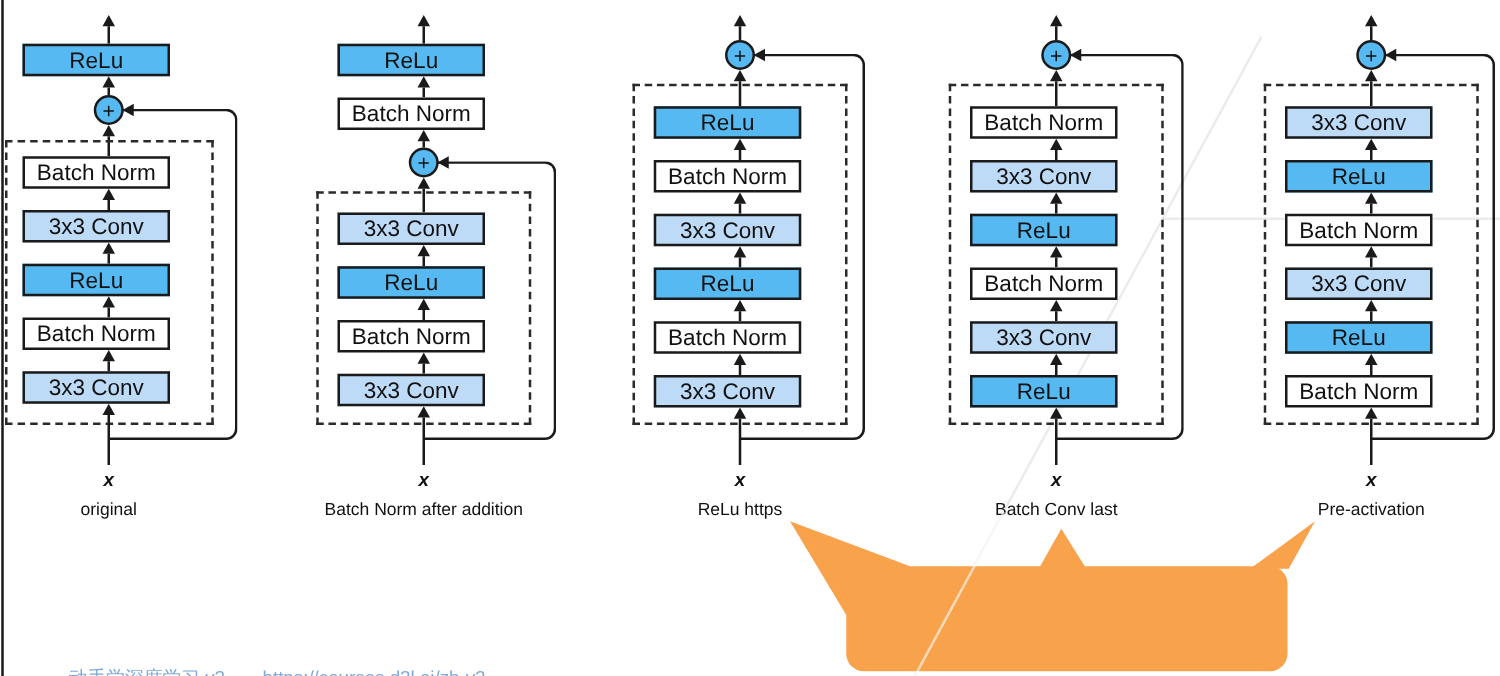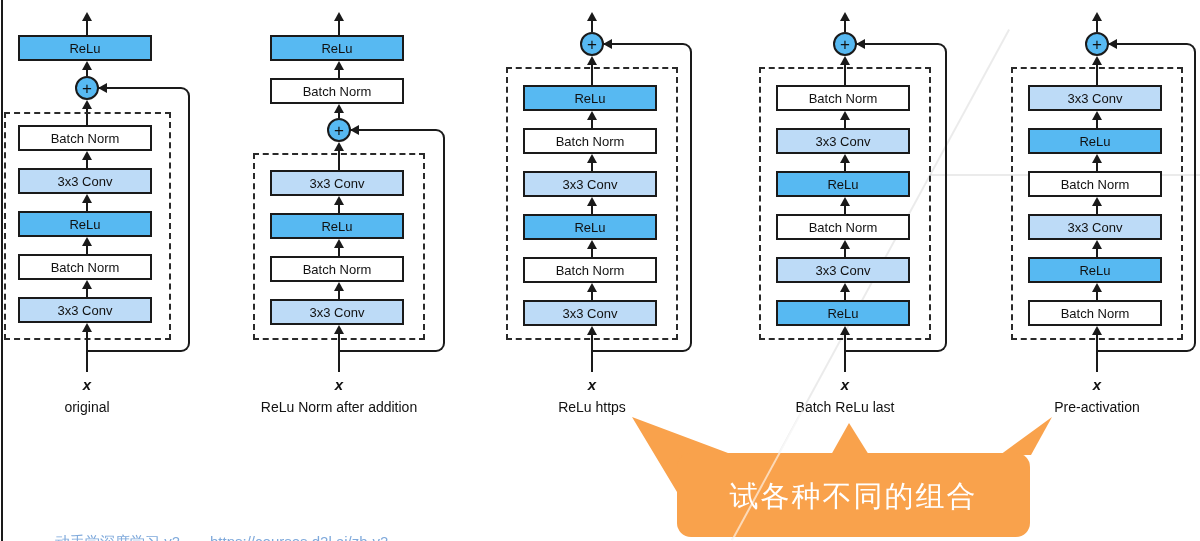--- a/index.html
+++ b/index.html
@@ -1,19 +1,19 @@
 <!DOCTYPE html>
 <html><head>
 <meta charset="utf-8">
 <style>
   html,body{margin:0;padding:0;background:#fff;}
   #stage{position:relative;width:1200px;height:541px;overflow:hidden;background:#fff;
          font-family:"Liberation Sans",sans-serif;color:#111;}
-  .box{position:absolute;width:134px;height:26px;box-sizing:border-box;border:2px solid #1a1a1a;
-       display:flex;align-items:center;justify-content:center;font-size:13px;color:#111;
+  .box{position:absolute;width:118px;height:26px;box-sizing:border-box;border:2px solid #1a1a1a;
+       display:flex;align-items:center;justify-content:center;font-size:18px;color:#111;
        background:#fff;z-index:3;}
   .dashed{position:absolute;border:2px dashed #2a2a2a;box-sizing:border-box;z-index:2;}
   .conn{position:absolute;width:2px;background:#1a1a1a;z-index:2;}
   .conn::after{content:"";position:absolute;top:-9px;left:-4px;width:0;height:0;
        border-left:5px solid transparent;border-right:5px solid transparent;
        border-bottom:9px solid #1a1a1a;}
   .plus{position:absolute;width:20px;height:20px;border:2px solid #1a1a1a;border-radius:50%;
        display:flex;align-items:center;justify-content:center;font-size:17px;line-height:1;
        z-index:4;color:#111;}
   .skip{position:absolute;border:2px solid #1a1a1a;border-left:none;border-radius:0 9px 9px 0;
@@ -78,21 +78,21 @@
     <div class="conn" style="left:338px;top:205px;height:8px;"></div>
     <div class="box" style="left: 270px; top: 213px; background: rgb(87, 185, 242);">ReLu</div>
     <div class="conn" style="left:338px;top:248px;height:8px;"></div>
     <div class="box" style="left: 270px; top: 256px; background: rgb(255, 255, 255);">Batch Norm</div>
     <div class="conn" style="left:338px;top:291px;height:8px;"></div>
     <div class="box" style="left: 270px; top: 299px; background: rgb(189, 219, 247);">3x3 Conv</div>
     <div class="conn" style="left:338px;top:334px;height:38px;"></div>
     <div class="skip" style="left:339px;top:129px;width:106px;height:223px;"></div>
     <div class="skiphead" style="left:350px;top:125px;"></div>
     <div class="xlabel" style="left:309px;top:376px;">x</div>
-    <div class="caption" style="left:219px;top:399px;">ReLu Norm after addition</div>
+    <div class="caption" style="left:219px;top:399px;">Batch Norm after addition</div>
   </div>
 
   <div>
     <div class="conn" style="left:591px;top:21px;height:11px;"></div>
     <div class="plus" style="left: 580px; top: 32px; background: rgb(87, 185, 242);">+</div>
     <div class="conn" style="left:591px;top:65px;height:20px;"></div>
     <div class="dashed" style="left:506px;top:67px;width:172px;height:273px;"></div>
     <div class="box" style="left: 523px; top: 85px; background: rgb(87, 185, 242);">ReLu</div>
     <div class="conn" style="left:591px;top:120px;height:8px;"></div>
     <div class="box" style="left: 523px; top: 128px; background: rgb(255, 255, 255);">Batch Norm</div>
@@ -124,21 +124,21 @@
     <div class="conn" style="left:844px;top:206px;height:8px;"></div>
     <div class="box" style="left: 776px; top: 214px; background: rgb(255, 255, 255);">Batch Norm</div>
     <div class="conn" style="left:844px;top:249px;height:8px;"></div>
     <div class="box" style="left: 776px; top: 257px; background: rgb(189, 219, 247);">3x3 Conv</div>
     <div class="conn" style="left:844px;top:292px;height:8px;"></div>
     <div class="box" style="left: 776px; top: 300px; background: rgb(87, 185, 242);">ReLu</div>
     <div class="conn" style="left:844px;top:335px;height:37px;"></div>
     <div class="skip" style="left:845px;top:43px;width:102px;height:309px;"></div>
     <div class="skiphead" style="left:856px;top:39px;"></div>
     <div class="xlabel" style="left:815px;top:376px;">x</div>
-    <div class="caption" style="left:725px;top:399px;">Batch ReLu last</div>
+    <div class="caption" style="left:725px;top:399px;">Batch Conv last</div>
   </div>
 
   <div>
     <div class="conn" style="left:1096px;top:21px;height:11px;"></div>
     <div class="plus" style="left: 1085px; top: 32px; background: rgb(87, 185, 242);">+</div>
     <div class="conn" style="left:1096px;top:65px;height:20px;"></div>
     <div class="dashed" style="left:1011px;top:67px;width:172px;height:273px;"></div>
     <div class="box" style="left: 1028px; top: 85px; background: rgb(189, 219, 247);">3x3 Conv</div>
     <div class="conn" style="left:1096px;top:120px;height:8px;"></div>
     <div class="box" style="left: 1028px; top: 128px; background: rgb(87, 185, 242);">ReLu</div>
@@ -156,21 +156,20 @@
     <div class="xlabel" style="left:1067px;top:376px;">x</div>
     <div class="caption" style="left:977px;top:399px;">Pre-activation</div>
   </div>
 
   <svg class="bubble-svg" width="460" height="131" viewBox="0 0 460 131">
     <path d="M32,7 L128,43 L100,62 L77,82 Z" fill="#F9A24C"></path>
     <path d="M249,13 L231,45 L269,45 Z" fill="#F9A24C"></path>
     <path d="M452,7 L400,45 L431,45 Z" fill="#F9A24C"></path>
     <rect x="77" y="43" width="353" height="84" rx="14" fill="#F9A24C"></rect>
   </svg>
-  <div class="bubble-text">试各种不同的组合</div>
 
   <div class="faint-white" style="left:804px;top:410px;width:149px;height:2px;transform-origin:0 0;transform:rotate(118.5deg);"></div>
 
   <div class="footer" style="color: rgb(127, 169, 219);">
     <span>动手学深度学习 v2</span><span>https://courses.d2l.ai/zh-v2</span>
   </div>
 
 </div>
 
 </body></html>

